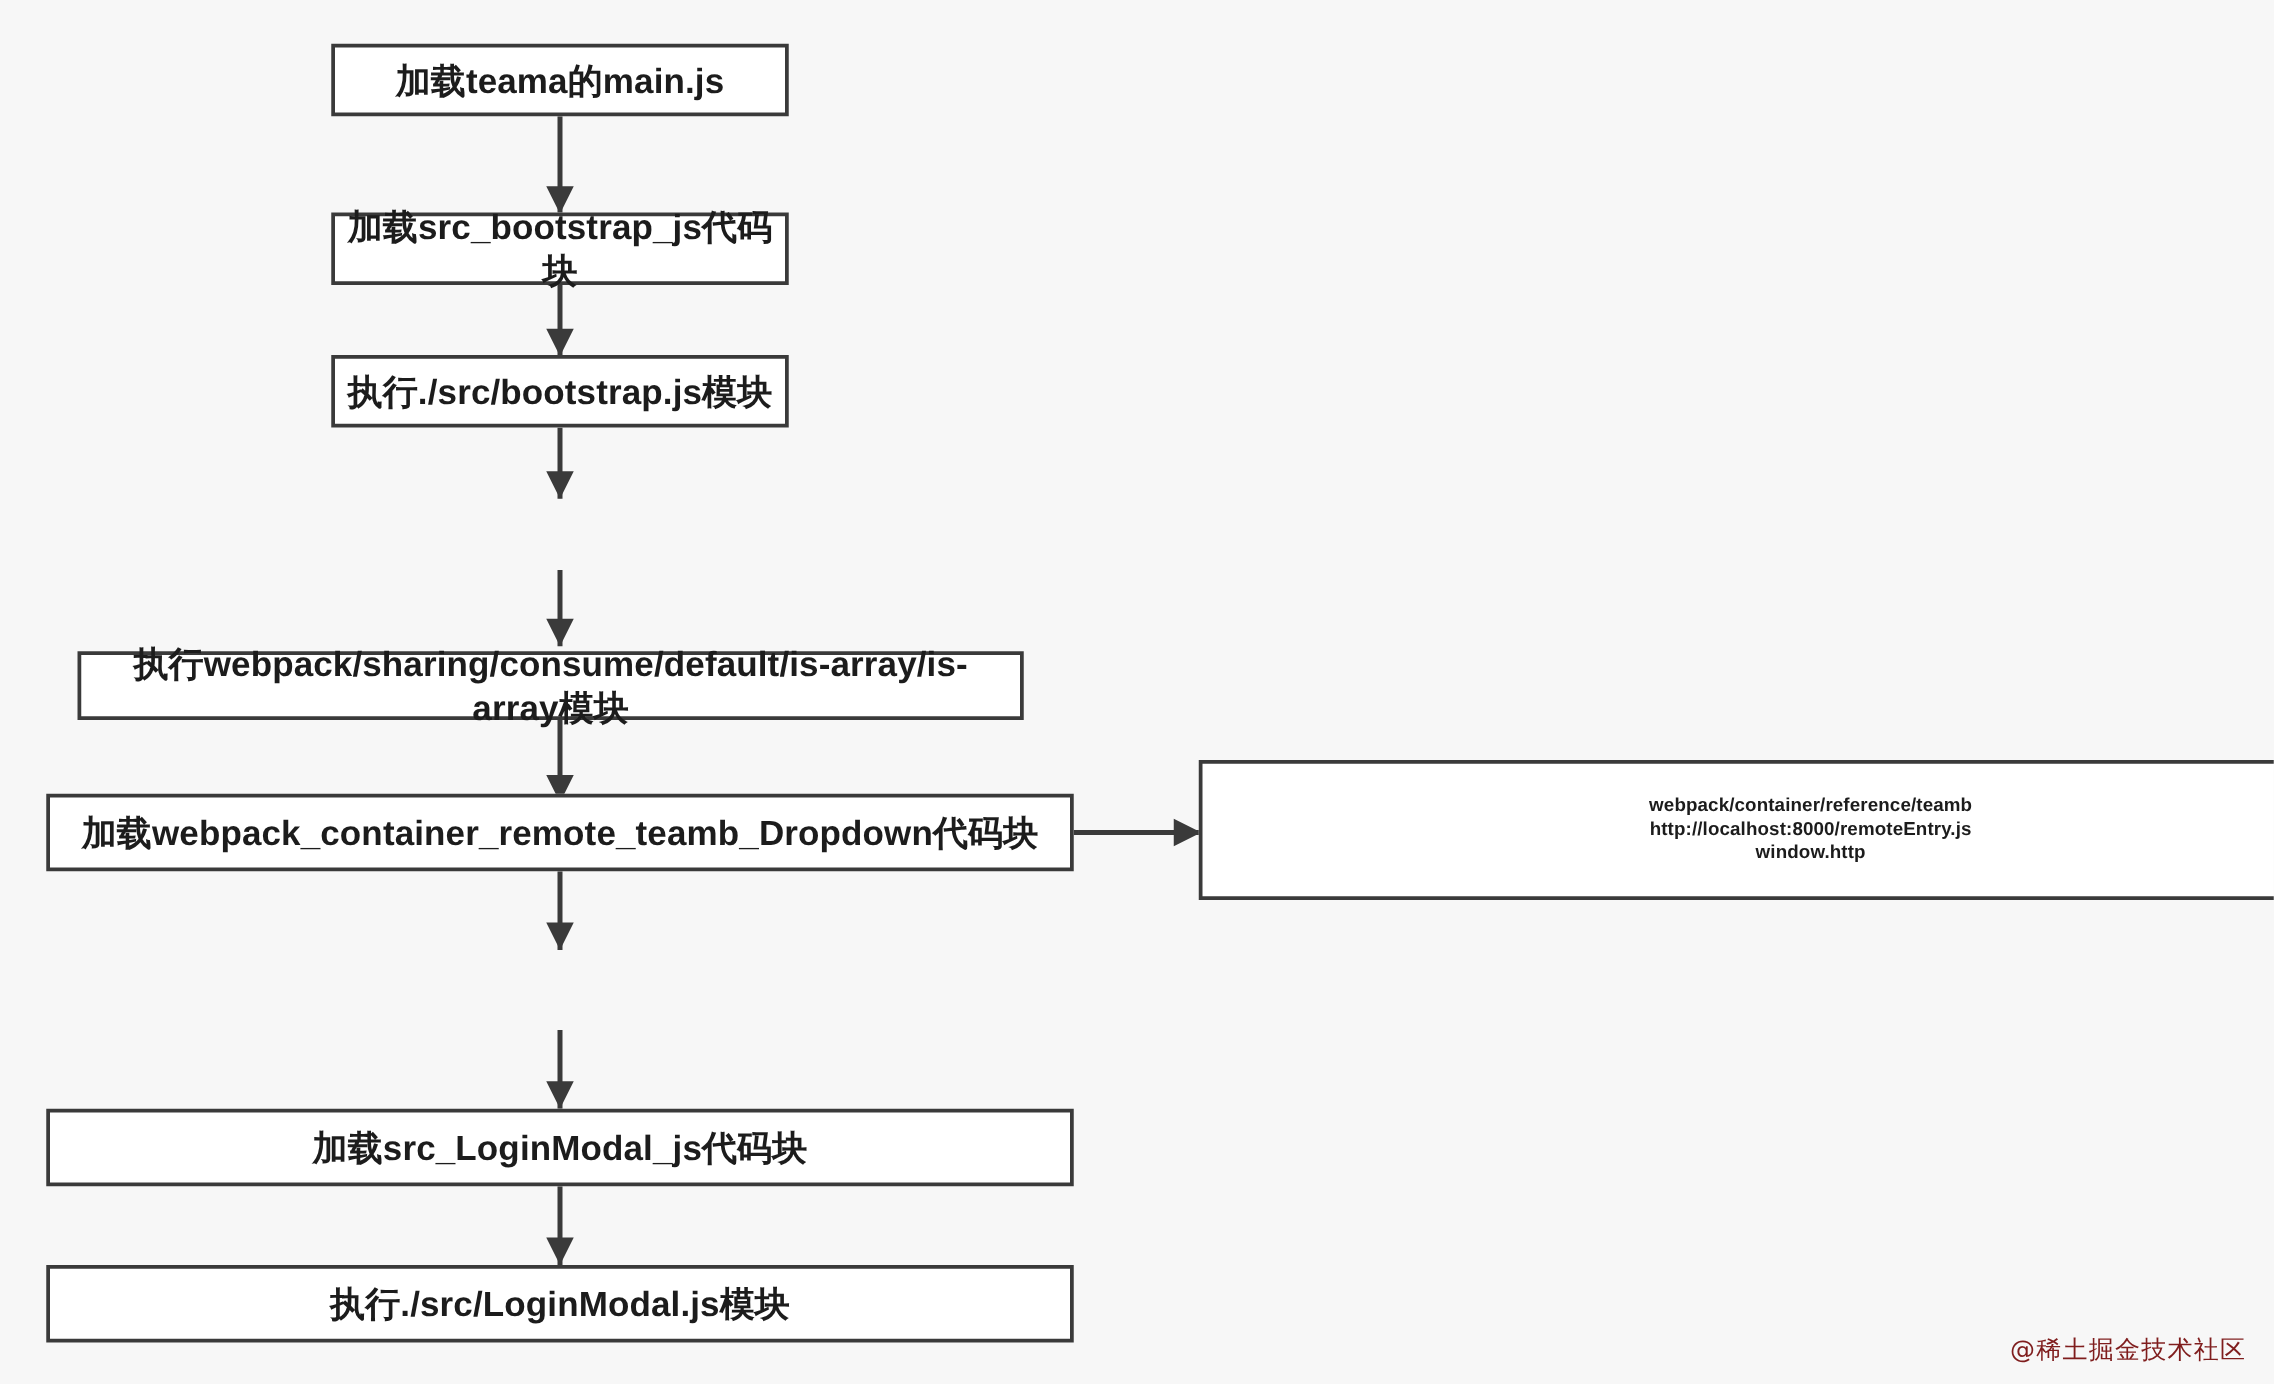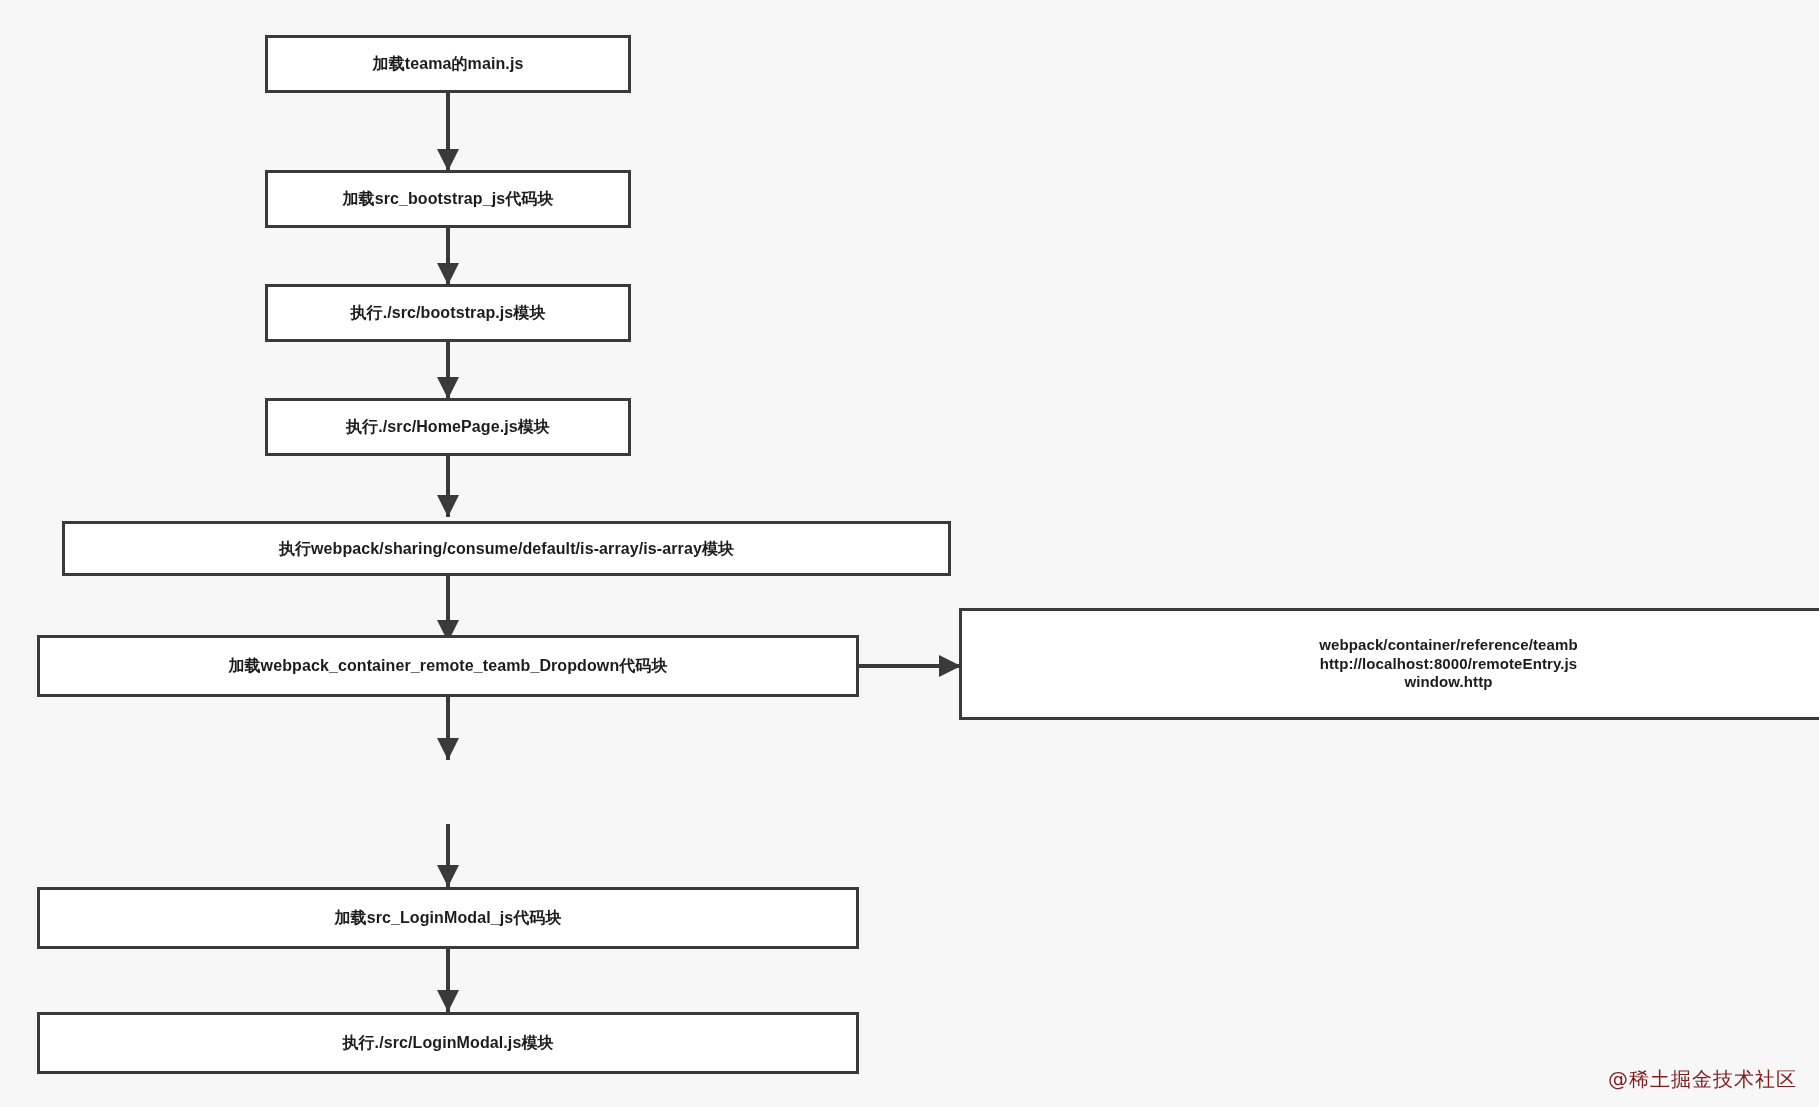--- a/index.html
+++ b/index.html
@@ -29,21 +29,21 @@
   .node {
     position: absolute;
     background: #ffffff;
     border: 3px solid #3a3a3a;
     display: flex;
     align-items: center;
     justify-content: center;
     text-align: center;
     color: #1c1c1c;
     font-weight: bold;
-    font-size: 16px;
+    font-size: 28px;
     line-height: 1.25;
     letter-spacing: 0.1px;
     padding: 4px 10px;
     z-index: 3;
   }
 
   .node.multiline {
     flex-direction: column;
     font-weight: bold;
   }
@@ -132,30 +132,27 @@
 
   <div class="node" style="left:265px; top:284px; width:366px; height:58px;">
     <span>执行./src/bootstrap.js模块</span>
   </div>
 
   <div class="conn-v" style="left:446px; top:342px; height:57px; width:4px;">
     <div class="stem" style="height:57px;"></div>
     <div class="head" style="top:35px;"></div>
   </div>
 
-  <div class="node" style="left:265px; top:398px; width:366px; height:58px;">
-    <span>执行./src/HomePage.js模块</span>
-  </div>
 
   <div class="conn-v" style="left:446px; top:456px; height:61px; width:4px;">
     <div class="stem" style="height:61px;"></div>
     <div class="head" style="top:39px;"></div>
   </div>
 
-  <div class="node" style="left:62px; top:521px; width:889px; height:55px;">
+  <div class="node" style="left:62px; top:521px; width:757px; height:55px;">
     <span>执行webpack/sharing/consume/default/is-array/is-array模块</span>
   </div>
 
   <div class="conn-v" style="left:446px; top:576px; height:66px; width:4px;">
     <div class="stem" style="height:66px;"></div>
     <div class="head" style="top:44px;"></div>
   </div>
 
   <div class="node" style="left:37px; top:635px; width:822px; height:62px;">
     <span>加载webpack_container_remote_teamb_Dropdown代码块</span>

